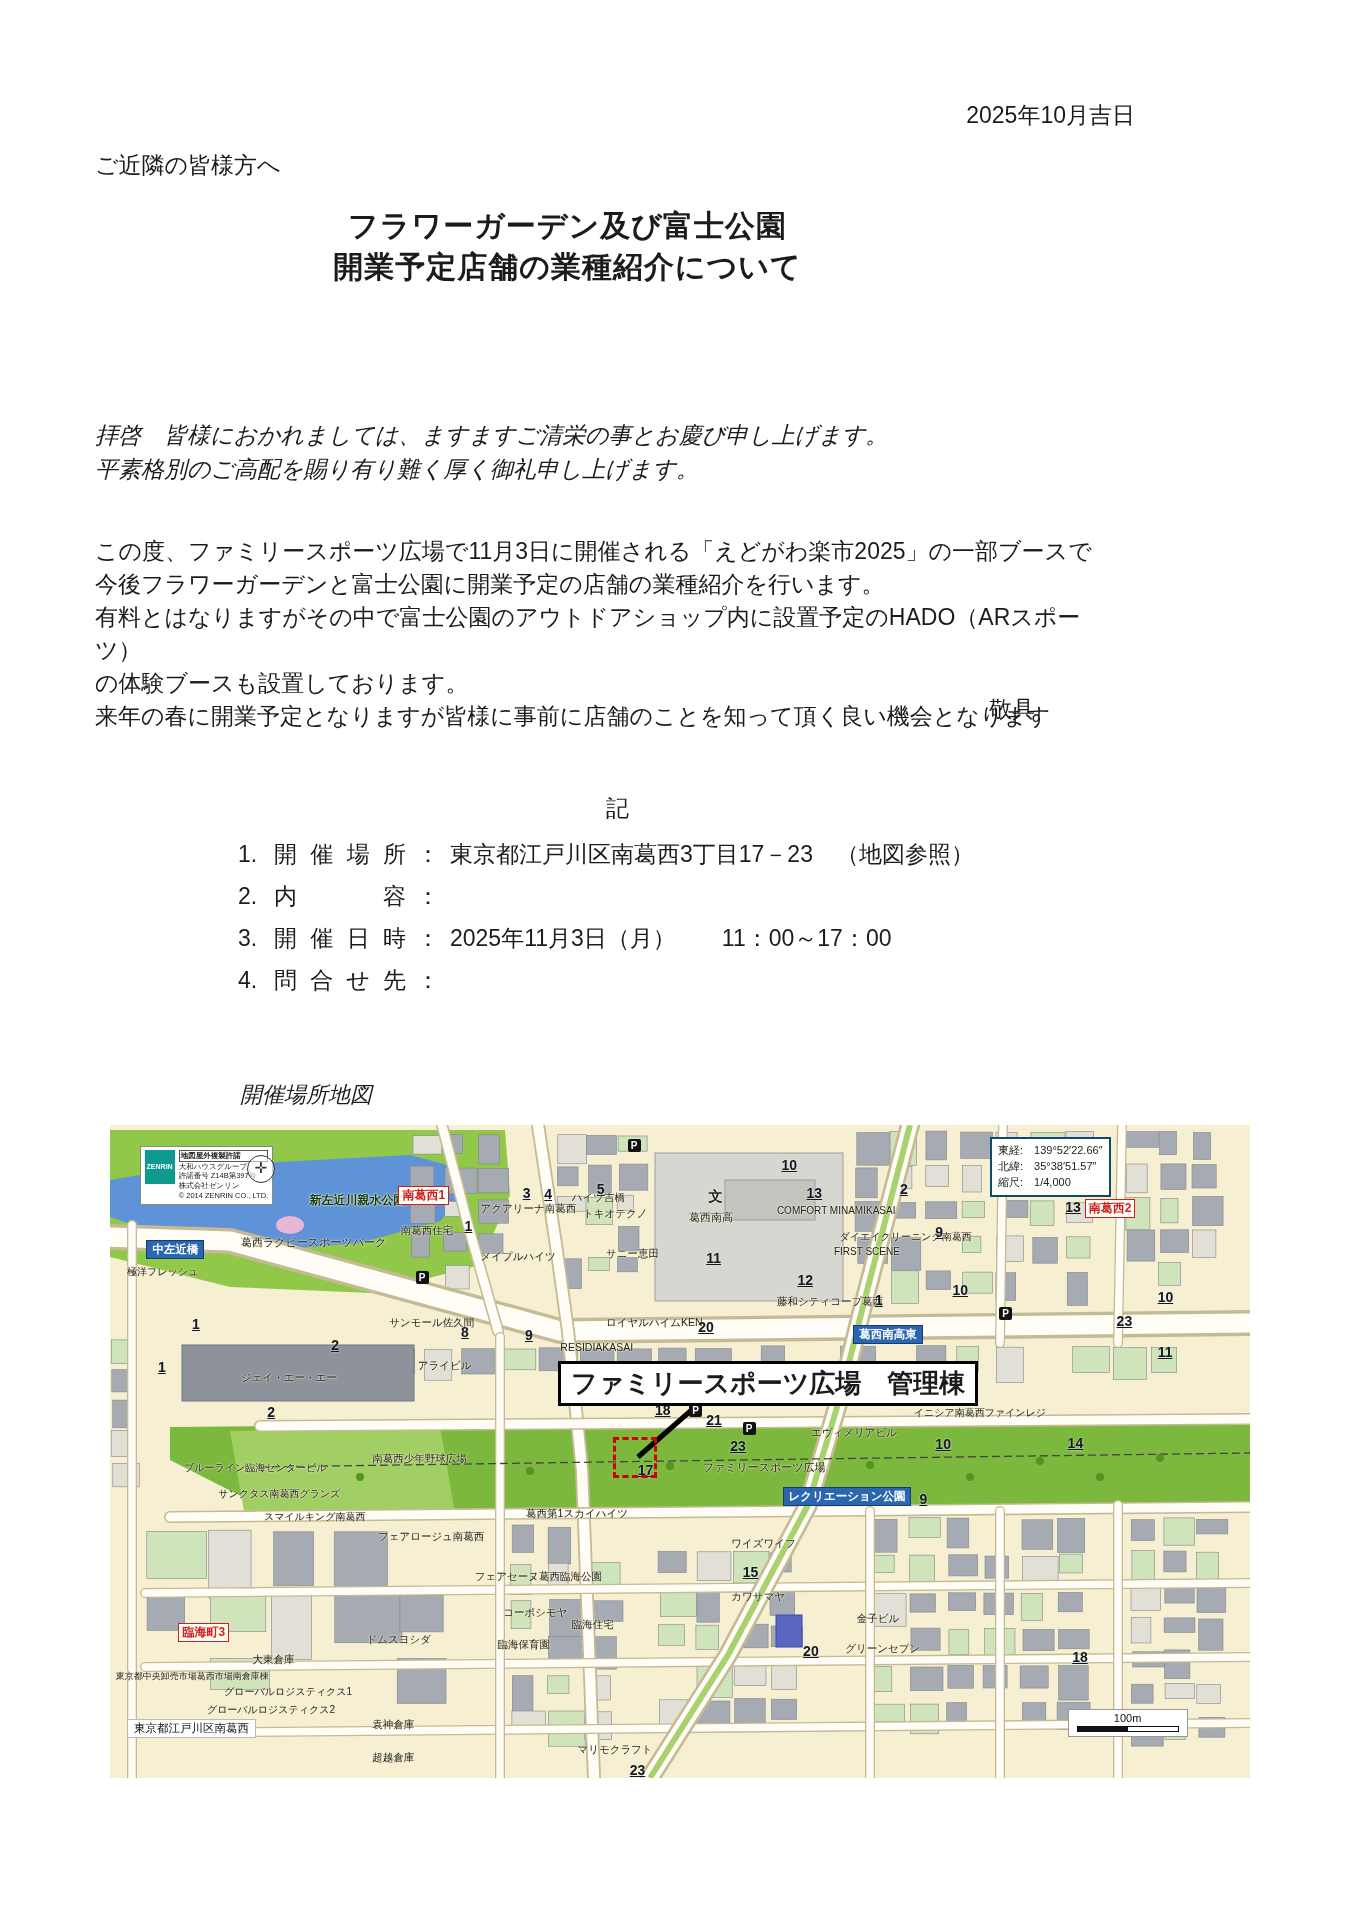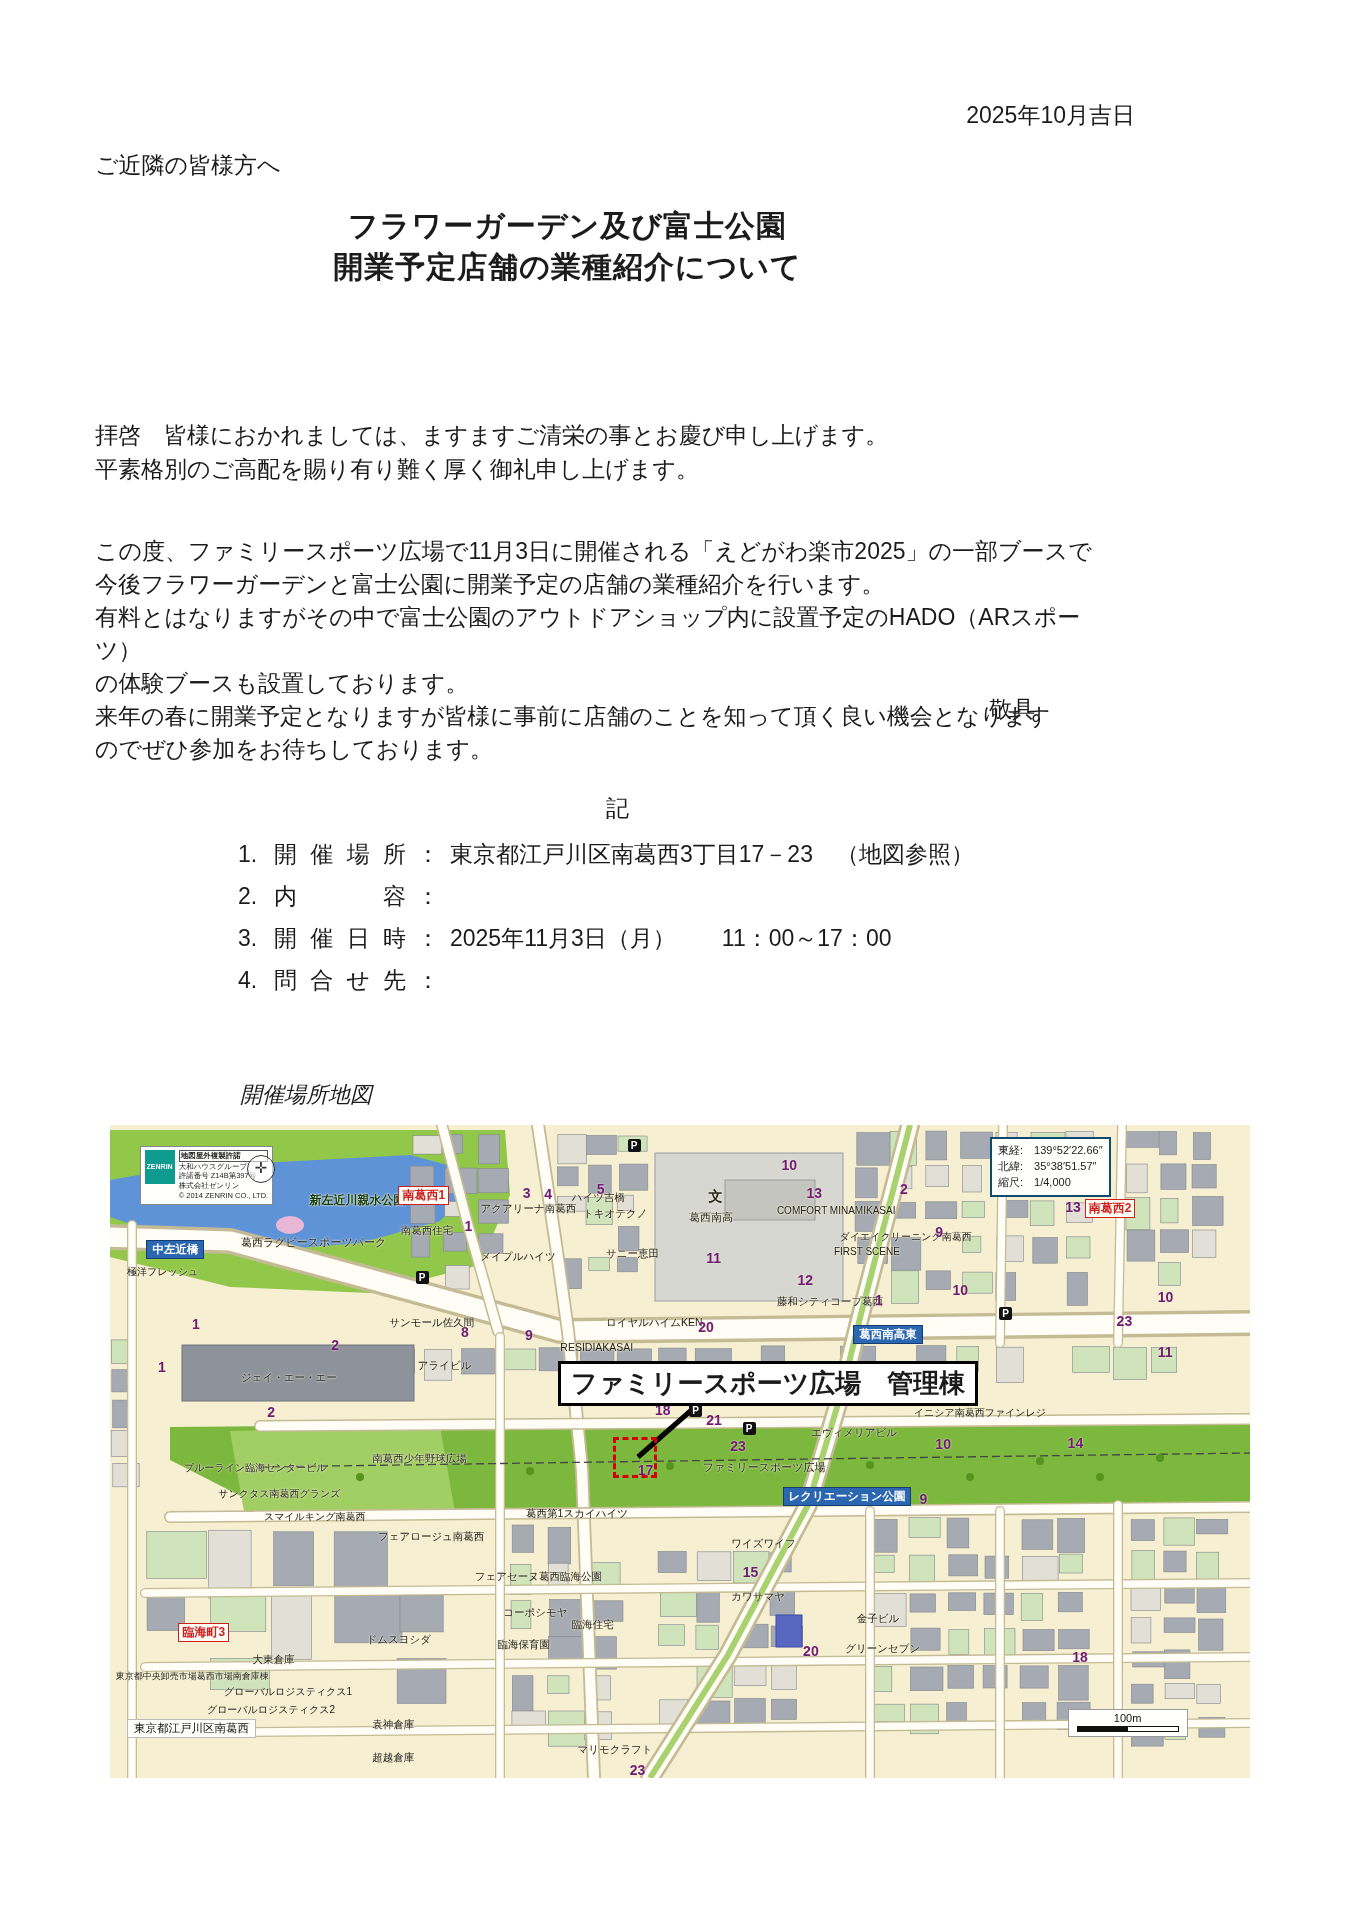--- a/index.html
+++ b/index.html
@@ -3,40 +3,40 @@
 <meta charset="utf-8">
 <style>
   html,body{margin:0;padding:0;background:#ffffff;}
   body{width:1358px;height:1920px;position:relative;overflow:hidden;
        font-family:"Liberation Sans","DejaVu Sans",sans-serif;color:#1b1b1b;}
   .abs{position:absolute;}
   
   .date{top:100px;right:223px;font-size:23px;}
   .salutation{left:95px;top:150px;font-size:23px;}
   .title{left:95px;top:205px;width:945px;text-align:center;font-size:30px;font-weight:bold;line-height:41px;letter-spacing:1px;}
-  .greeting{left:95px;top:418px;font-size:23px;line-height:34px;}
+  .greeting{left:95px;top:418px;font-size:23px;line-height:34px;font-style:italic;}
   .bodytext{left:95px;top:535px;font-size:23px;line-height:33px;width:1020px;}
   .closing{left:95px;top:694px;width:940px;text-align:right;font-size:23px;}
   .record{left:95px;top:793px;width:1045px;text-align:center;font-size:23px;}
   .items{left:238px;top:838px;font-size:23px;}
   .item{display:flex;margin-bottom:9px;line-height:33px;}
   .item .no{width:36px;}
   .item .lbl{width:132px;display:inline-flex;justify-content:space-between;}
   .item .sep{width:44px;text-align:center;}
   .map-caption{left:240px;top:1080px;font-size:22px;font-style:italic;font-weight:500;}
   
   .map{left:110px;top:1125px;width:1140px;height:653px;background:#f6efd2;overflow:hidden;}
   .map svg{position:absolute;left:0;top:0;width:100%;height:100%;}
   .mlayer{position:absolute;left:0;top:0;width:100%;height:100%;}
   .mlabel{position:absolute;white-space:nowrap;color:#222;line-height:1.05;
           text-shadow:0 0 2px #f6efd2,0 0 2px #f6efd2;}
   .mbold{font-weight:bold;}
   .mgreen{color:#123d12;}
-  .mred{position:absolute;color:#701a75;font-weight:bold;font-size:14px;white-space:nowrap;
-        text-shadow:0 0 2px #f6efd2;}
+  .mred{position:absolute;color:#0f172a;font-weight:bold;font-size:14px;white-space:nowrap;
+        text-shadow:0 0 2px #f6efd2;text-decoration:underline;}
   .mbadge{position:absolute;background:#2b66b0;color:#fff;font-size:11.5px;font-weight:bold;
           padding:1px 5px;white-space:nowrap;border:1px solid #143c73;}
   .mbadge-red{position:absolute;background:#fffdf4;color:#cc1f1f;font-size:12px;font-weight:bold;
           padding:0 3px;white-space:nowrap;border:1px solid #cc1f1f;}
   .picon{position:absolute;width:13px;height:13px;background:#111;color:#fff;font-size:10px;
          font-weight:bold;text-align:center;line-height:13px;border-radius:2px;}
   .redbox{position:absolute;border:3px dashed #d40000;background:transparent;}
   .callout{position:absolute;background:#ffffff;border:3px solid #000;font-size:26px;font-weight:bold;
            padding:2px 10px;white-space:nowrap;z-index:6;}
   .coordbox{position:absolute;background:#fffffe;border:2px solid #0c4a6e;font-size:11px;
@@ -69,21 +69,20 @@
 <div class="abs greeting" id="greeting">
     <div>拝啓　皆様におかれましては、ますますご清栄の事とお慶び申し上げます。</div>
     <div>平素格別のご高配を賜り有り難く厚く御礼申し上げます。</div>
   </div>
 <div class="abs bodytext" id="bodytext">
     <div>この度、ファミリースポーツ広場で11月3日に開催される「えどがわ楽市2025」の一部ブースで</div>
     <div>今後フラワーガーデンと富士公園に開業予定の店舗の業種紹介を行います。</div>
     <div>有料とはなりますがその中で富士公園のアウトドアショップ内に設置予定のHADO（ARスポーツ）</div>
     <div>の体験ブースも設置しております。</div>
     <div>来年の春に開業予定となりますが皆様に事前に店舗のことを知って頂く良い機会となります</div>
-    <div>のでぜひ参加をお待ちしております。</div>
   </div>
 <div class="abs closing">敬具</div>
 <div class="abs record">記</div>
 <div class="abs items" id="items">
     <div class="item">
       <span class="no">1.</span>
       <span class="lbl">
         <span>開</span>
         <span>催</span>
         <span>場</span>

